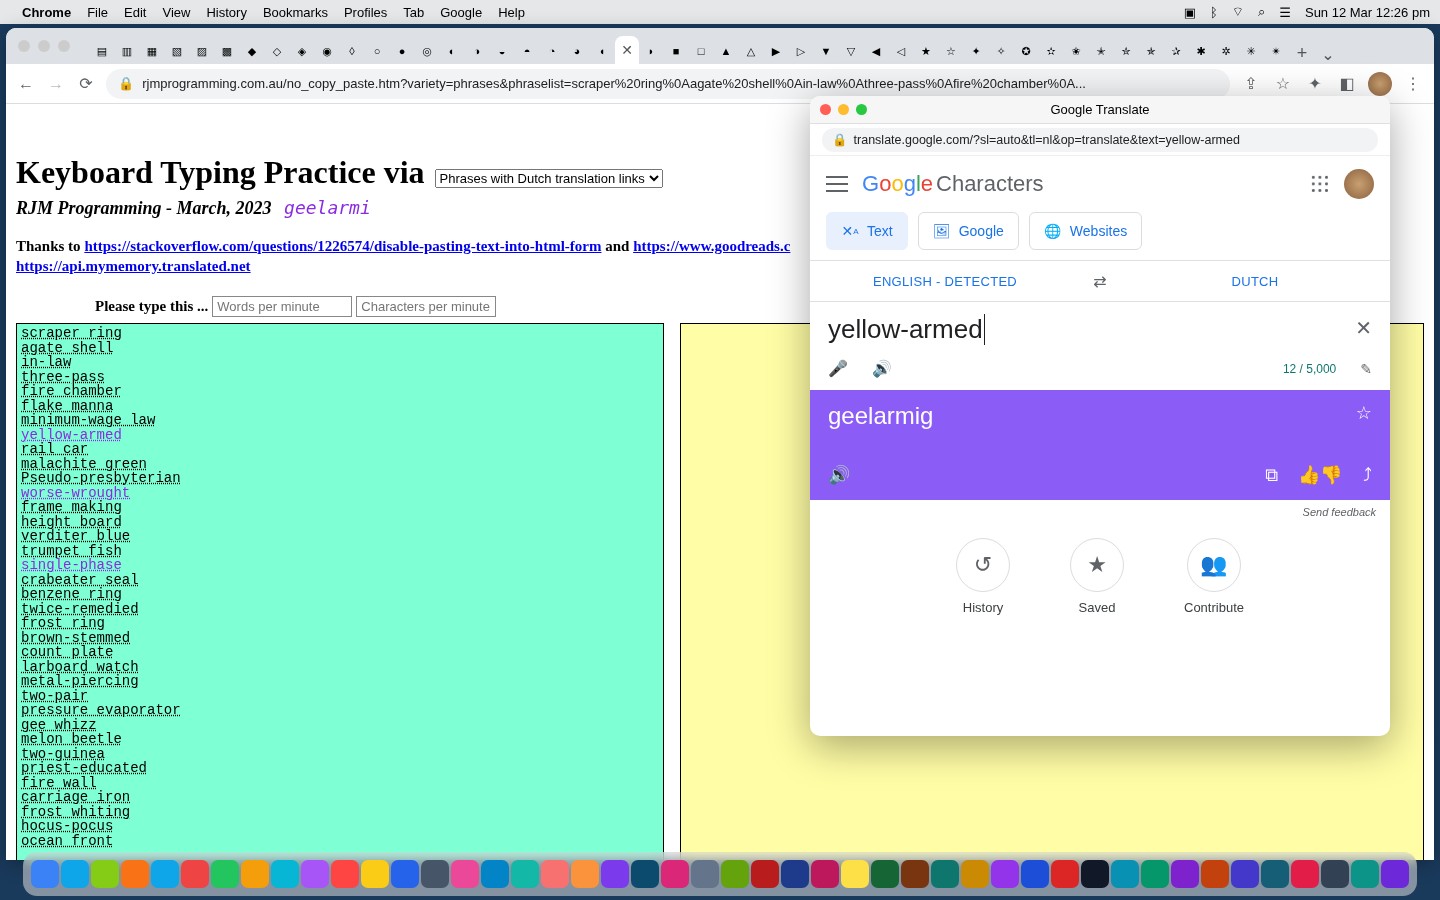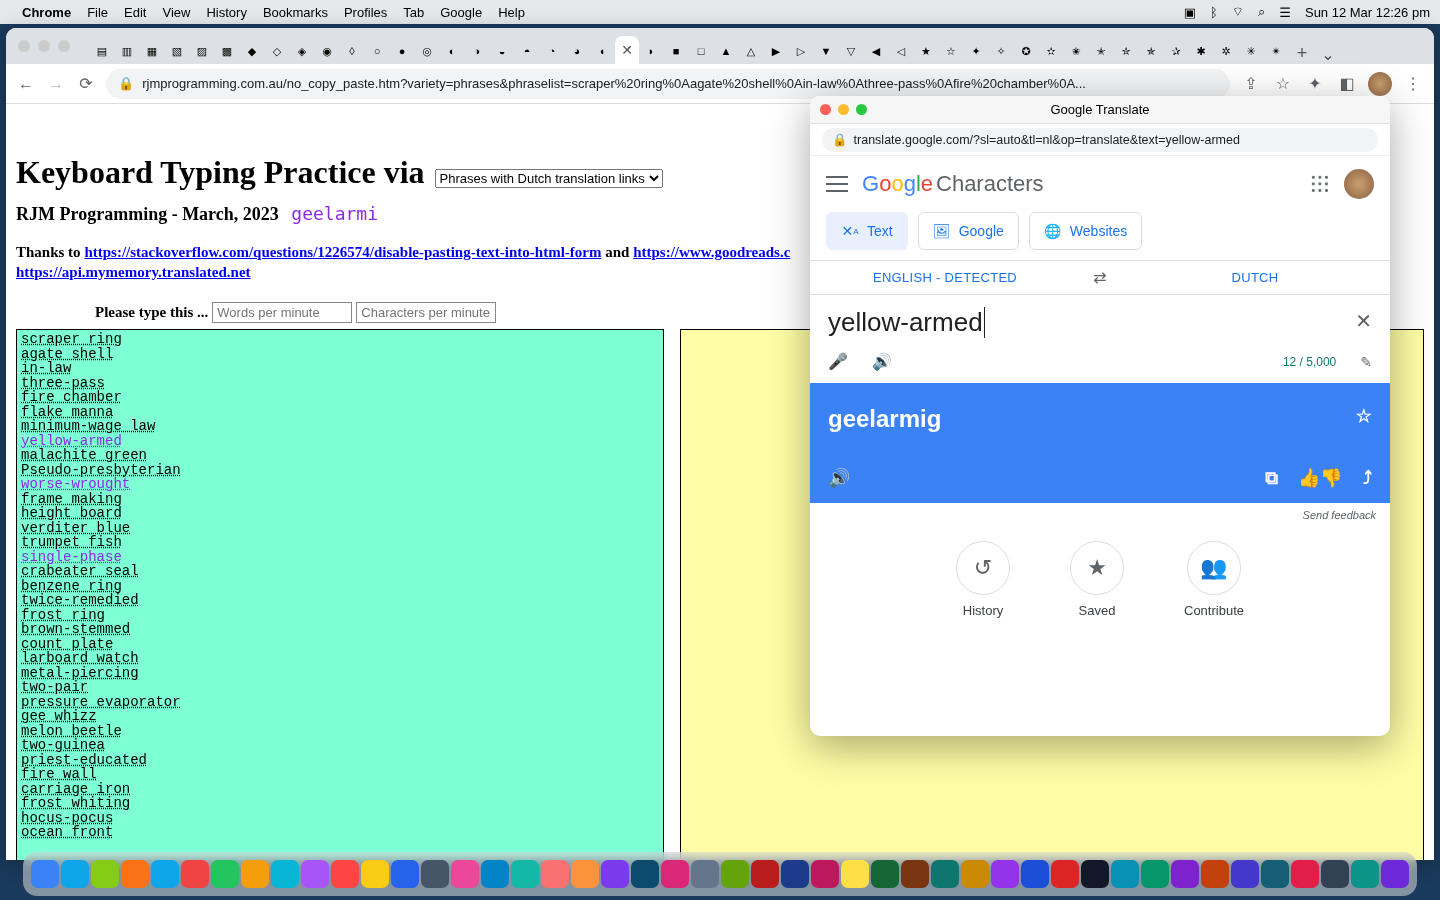--- a/index.html
+++ b/index.html
@@ -60,21 +60,21 @@
 .tool-icon { width:22px; height:22px; display:flex; align-items:center; justify-content:center; color:#5f6368; }
 .avatar { width:24px; height:24px; border-radius:50%; background: radial-gradient(circle,#c9a070,#8a6040); }
 
 
 .page {
   position:absolute; top: 116px; left:0; right:0; bottom:0;
   background:#fff; padding: 10px 10px; overflow:hidden; font-family:"Times New Roman",serif;
 }
 .page h1 { font-size: 32px; font-weight:bold; display:inline; }
 .page select { font-family: Arial; font-size:13px; margin-left:6px; }
-.page h3 { font-size:18px; margin-top:12px; font-weight:bold; }
+.page h3 { font-size:18px; margin-top:6px; font-weight:bold;font-style:italic; }
 .page h3 .purple { color:#8a2be2; font-family:monospace; font-weight:normal; margin-left:8px; }
 .page .thanks { font-size:15px; margin-top:18px; font-weight:bold; line-height:1.3; }
 .page .thanks a { color:#0000ee; text-decoration:underline; }
 .controls { margin-top:20px; font-size:15px; font-weight:bold; display:flex; align-items:center; gap:4px; }
 .controls input { font-weight:normal; width:140px; padding:2px 4px; border:1px solid #888; font-size:13px; }
 
 .twocol { display:flex; gap:16px; margin-top:6px; }
 .leftbox {
   flex:0 0 648px; background:#7fffd4; border:1px solid #000;
   font-family: "Courier New", monospace; font-size:14px; line-height:14.5px;
@@ -107,33 +107,33 @@
 .gt-header .hspacer{flex:1}
 .gt-apps { width:20px;height:20px; background:
   radial-gradient(circle,#5f6368 1.3px,transparent 1.4px) 0 0/6.6px 6.6px; }
 .gt-avatar2 { width:30px; height:30px; border-radius:50%; background:radial-gradient(circle,#c9a070,#8a6040); }
 
 .gt-modes { display:flex; gap:10px; padding:0 16px 10px; }
 .mode-chip { display:flex; align-items:center; gap:8px; height:38px; padding:0 14px; border:1px solid #dadce0; border-radius:6px; font-size:14px; color:#1a73e8; }
 .mode-chip.active { background:#e8f0fe; border-color:#e8f0fe; font-weight:500; }
 .mode-chip .mi { width:18px;height:18px; display:inline-flex; align-items:center; justify-content:center; }
 
-.gt-langbar { display:flex; align-items:center; height:35px; border-top:1px solid #e0e0e0; border-bottom:1px solid #e0e0e0; }
+.gt-langbar { display:flex; align-items:center; height:42px; border-top:1px solid #e0e0e0; border-bottom:1px solid #e0e0e0; }
 .gt-langbar .lang { flex:1; text-align:center; font-size:13px; font-weight:500; color:#1a73e8; letter-spacing:0.3px; }
 .gt-langbar .swap { width:40px; text-align:center; color:#5f6368; font-size:16px; }
 
 .gt-input-area { padding: 12px 18px 6px; position:relative; }
 .gt-input-area .src-text { font-size:26px; color:#202124; border-right:1px solid #202124; padding-right:1px; display:inline-block; }
 .gt-input-area .clear { position:absolute; right:18px; top:14px; color:#5f6368; font-size:20px; }
 .gt-src-tools { display:flex; align-items:center; padding:8px 18px 12px; gap:24px; color:#5f6368; }
 .gt-src-tools .sspacer{flex:1}
 .gt-src-tools .count{font-size:12px; color:#0f766e;}
 .gt-src-tools .pen{font-size:14px;}
 
-.gt-output { background:#3b82f6; color:#fff; padding:22px 18px 14px;font-weight:bold; }
+.gt-output { background:#8b5cf6; color:#fff; padding:12px 18px 14px; }
 .gt-output .out-text { font-size:24px; }
 .gt-output .row2 { display:flex; align-items:center; margin-top:34px; gap:20px; }
 .gt-output .star { margin-left:auto; color:#fff; font-size:18px; align-self:flex-start; }
 .gt-output-top { display:flex; align-items:flex-start; }
 .gt-output .ospacer{flex:1}
 .gt-output .oico { font-size:18px; }
 
 .gt-feedback { text-align:right; font-size:11px; font-style:italic; color:#5f6368; padding:6px 14px; }
 
 .gt-bottom { display:flex; justify-content:center; gap:60px; padding:14px 0 12px; }
@@ -273,20 +273,21 @@
     <div class="twocol">
       <div class="leftbox" id="phrases">
           <div><span class="phrase">scraper ring</span></div>
           <div><span class="phrase">agate shell</span></div>
           <div><span class="phrase">in-law</span></div>
           <div><span class="phrase">three-pass</span></div>
           <div><span class="phrase">fire chamber</span></div>
           <div><span class="phrase">flake manna</span></div>
           <div><span class="phrase">minimum-wage law</span></div>
           <div><span class="phrase visited">yellow-armed</span></div>
+          <div><span class="phrase">rail car</span></div>
           <div><span class="phrase">malachite green</span></div>
           <div><span class="phrase">Pseudo-presbyterian</span></div>
           <div><span class="phrase visited">worse-wrought</span></div>
           <div><span class="phrase">frame making</span></div>
           <div><span class="phrase">height board</span></div>
           <div><span class="phrase">verditer blue</span></div>
           <div><span class="phrase">trumpet fish</span></div>
           <div><span class="phrase visited">single-phase</span></div>
           <div><span class="phrase">crabeater seal</span></div>
           <div><span class="phrase">benzene ring</span></div>

